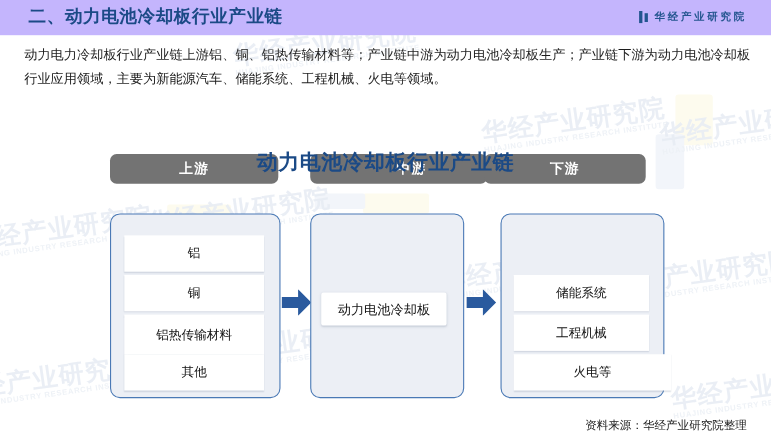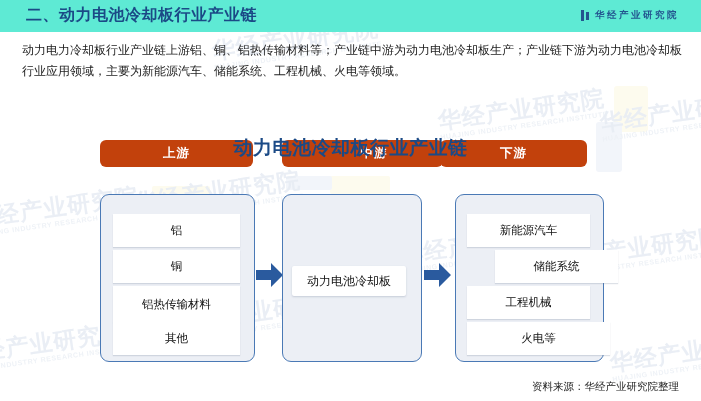--- a/index.html
+++ b/index.html
@@ -23,21 +23,21 @@
     opacity:.9;
   }
   .wm .cn{display:block;font-size:23px;line-height:23px;color:#e8edf4;}
   .wm .en{display:block;font-size:7px;line-height:10px;color:#edf1f6;letter-spacing:.6px;}
   .wm-y{position:absolute;background:#fdfbee;pointer-events:none;}
   .wm-b{position:absolute;background:#f2f5fa;pointer-events:none;}
 
   
   .header{
     position:absolute;left:0;top:0;width:701px;height:32px;
-    background:#5eead4;z-index:3;
+    background:#c4b5fd;z-index:3;
   }
   .header-title{
     position:absolute;left:26px;top:5px;
     font-size:16px;font-weight:bold;color:#1b4a86;
     letter-spacing:.5px;
   }
   .brand{
     position:absolute;right:22px;top:9px;
     display:flex;align-items:center;gap:6px;
   }
@@ -56,21 +56,21 @@
   
   .fig-title{
     position:absolute;left:0;top:99px;width:701px;text-align:center;
     font-size:19px;font-weight:bold;color:#1b4a86;letter-spacing:.5px;z-index:3;margin-top:36px;
   }
 
   .diagram{position:absolute;left:0;top:0;width:701px;height:401px;z-index:2;}
 
   .col-head{
     position:absolute;height:27px;border-radius:6px;
-    background:#c2410c;color:#fff;
+    background:#737373;color:#fff;
     display:flex;align-items:center;justify-content:center;
     font-size:12.5px;font-weight:bold;letter-spacing:1px;
   }
   .col-box{
     position:absolute;
     background:#eceff5;
     border:1.3px solid #4a79b5;
     border-radius:9px;
   }
   .cell{
@@ -194,24 +194,21 @@
   <div class="col-box" style="left:282px;top:194px;width:138px;height:166px;"></div>
   <div class="cell mid" style="left:292px;top:266px;width:114px;height:30px;">
     <span>动力电池冷却板</span>
   </div>
 
   <svg class="arrow" style="left:424px;top:263px;" width="27" height="24" viewBox="0 0 27 24">
     <polygon points="0,7 15,7 15,0 27,12 15,24 15,17 0,17" fill="#2a5a9e"></polygon>
   </svg>
 
   <div class="col-box" style="left:455px;top:194px;width:147px;height:166px;"></div>
-  <div class="cell" style="left:467px;top:214px;width:123px;height:33px;">
-    <span>新能源汽车</span>
-  </div>
-  <div class="cell" style="left:467px;top:250px;width:123px;height:33px;margin-left:28px;">
+  <div class="cell" style="left:467px;top:250px;width:123px;height:33px;">
     <span>储能系统</span>
   </div>
   <div class="cell" style="left:467px;top:286px;width:123px;height:33px;">
     <span>工程机械</span>
   </div>
   <div class="cell" style="left:467px;top:322px;width:143px;height:33px;">
     <span>火电等</span>
   </div>
 </div>
 

